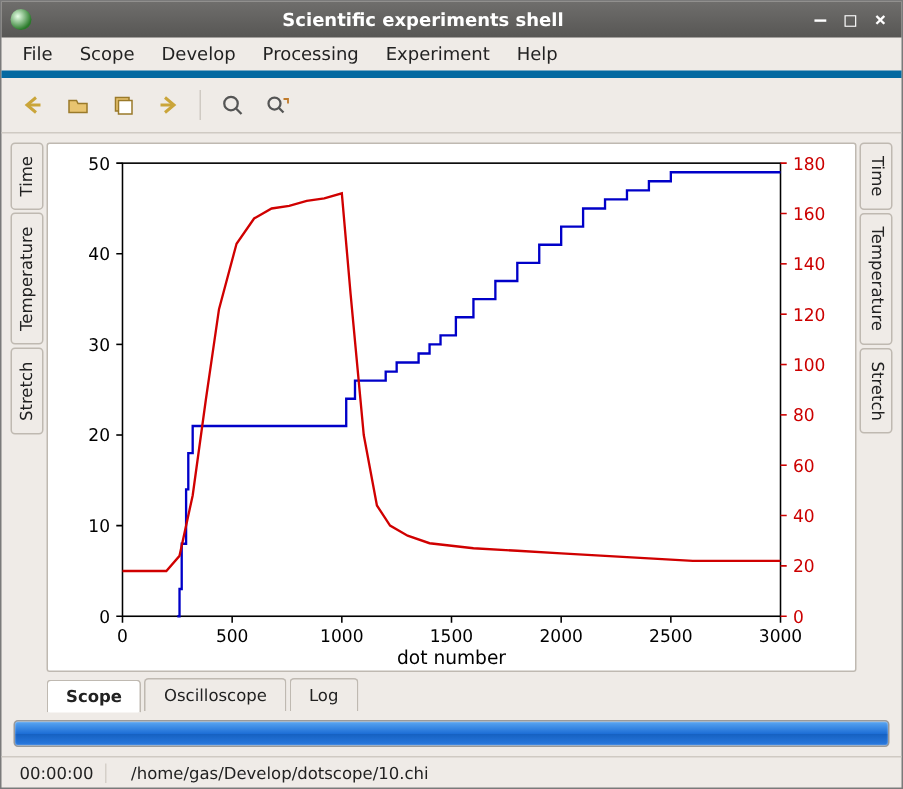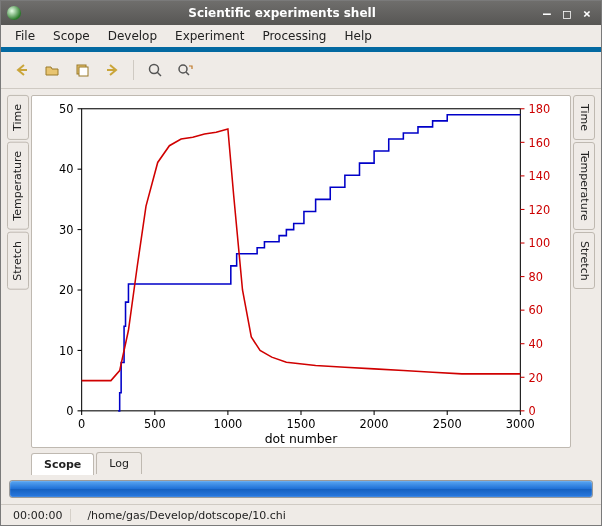--- a/index.html
+++ b/index.html
@@ -38,22 +38,22 @@
     <div class="title">Scientific experiments shell</div>
     <div class="wbtn">–</div>
     <div class="wbtn">□</div>
     <div class="wbtn">×</div>
   </div>
 
   <div class="menubar" id="menubar">
       <div class="menuitem">File</div>
       <div class="menuitem">Scope</div>
       <div class="menuitem">Develop</div>
+      <div class="menuitem">Processing</div>
       <div class="menuitem">Experiment</div>
-      <div class="menuitem">Processing</div>
       <div class="menuitem">Help</div>
     </div>
 
   <div class="toolbar" id="toolbar">
       <div class="tbtn">
         <svg width="16" height="16">
           <path d="M10 3 L4 8 L10 13" fill="none" stroke="#caa53a" stroke-width="2"></path>
           <path d="M4 8 H13" stroke="#caa53a" stroke-width="2"></path>
         </svg>
       </div>
@@ -149,20 +149,21 @@
               <line x1="472" y1="12" x2="476" y2="12" stroke="#c00"></line>
               <text x="480" y="16" text-anchor="start" font-size="11" fill="#c00">180</text>
               <text x="260" y="326" text-anchor="middle" font-size="12">dot number</text>
               <path d="M83.33333333333333,296H84.74666666666667 V278.96H86.16 V250.56H88.98666666666666 V216.48H90.4 V193.76H93.22666666666666 V176.72H189.33333333333331 V176.72H192.16 V159.68H197.81333333333333 V148.32H203.46666666666667 V148.32H210.53333333333333 V148.32H217.60000000000002 V142.64H224.66666666666669 V136.95999999999998H231.73333333333335 V136.95999999999998H238.8 V131.28H245.86666666666667 V125.6H252.93333333333334 V119.91999999999999H262.8266666666667 V108.56H274.1333333333333 V97.20000000000002H288.26666666666665 V85.84H302.4 V74.47999999999999H316.5333333333333 V63.120000000000005H330.66666666666663 V51.75999999999999H344.79999999999995 V40.400000000000006H358.93333333333334 V34.71999999999997H373.06666666666666 V29.04000000000002H387.20000000000005 V23.360000000000014H401.33333333333337 V17.680000000000007H415.4666666666667 V17.680000000000007H472 V17.680000000000007" fill="none" stroke="#0000c8" stroke-width="1.5"></path>
               <path d="M48,267.6L76.26666666666667,267.6L84.74666666666667,258.1333333333333L93.22666666666666,220.26666666666665L101.70666666666668,160.3111111111111L110.18666666666667,103.51111111111109L121.49333333333334,62.48888888888891L132.8,46.71111111111111L144.10666666666665,40.400000000000006L155.41333333333336,38.822222222222194L166.72000000000003,35.666666666666686L178.02666666666664,34.088888888888846L189.33333333333331,30.933333333333337L194.98666666666668,94.04444444444442L203.46666666666667,182.39999999999998L211.94666666666666,226.57777777777778L220.42666666666668,239.2L231.73333333333335,245.51111111111112L245.86666666666667,250.24444444444444L274.1333333333333,253.4L302.4,254.9777777777778L330.66666666666663,256.55555555555554L358.93333333333334,258.1333333333333L387.20000000000005,259.7111111111111L415.4666666666667,261.2888888888889L443.73333333333335,261.2888888888889L472,261.2888888888889" fill="none" stroke="#d00000" stroke-width="1.5"></path>
             </g>
         </svg>
       </div>
       <div class="btabs" id="btabs">
           <div class="btab active">Scope</div>
+          <div class="btab">Oscilloscope</div>
           <div class="btab">Log</div>
         </div>
     </div>
 
     <div class="sidetabs" id="rtabs">
         <div class="sidetab right">Time</div>
         <div class="sidetab right">Temperature</div>
         <div class="sidetab right">Stretch</div>
       </div>
   </div>

